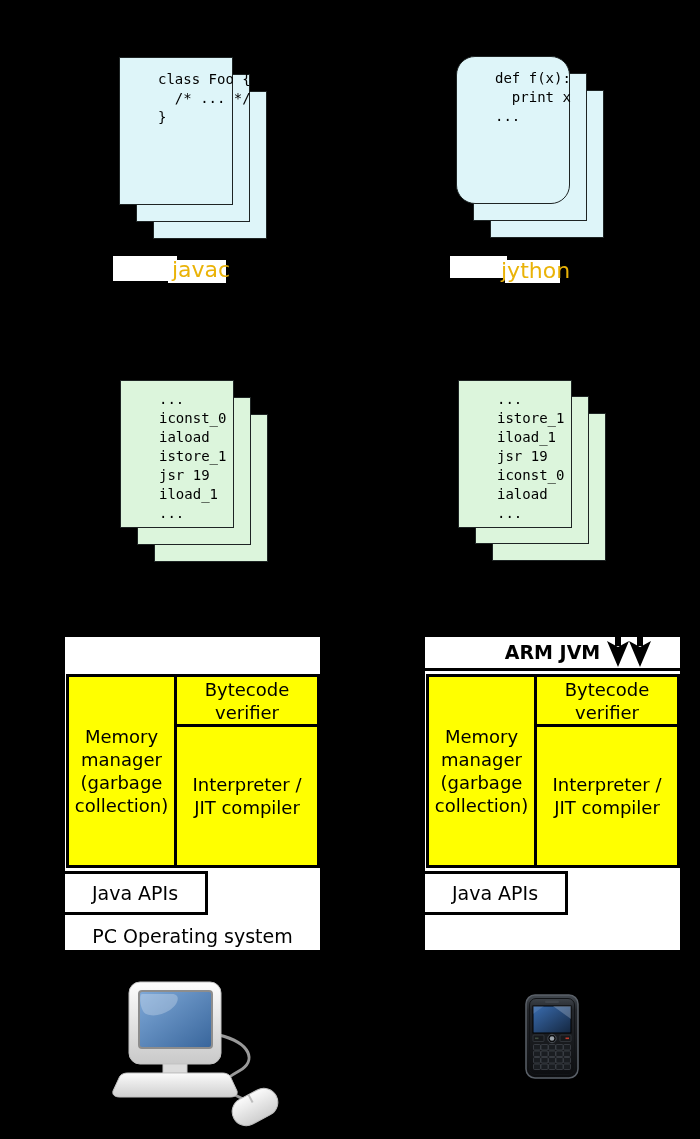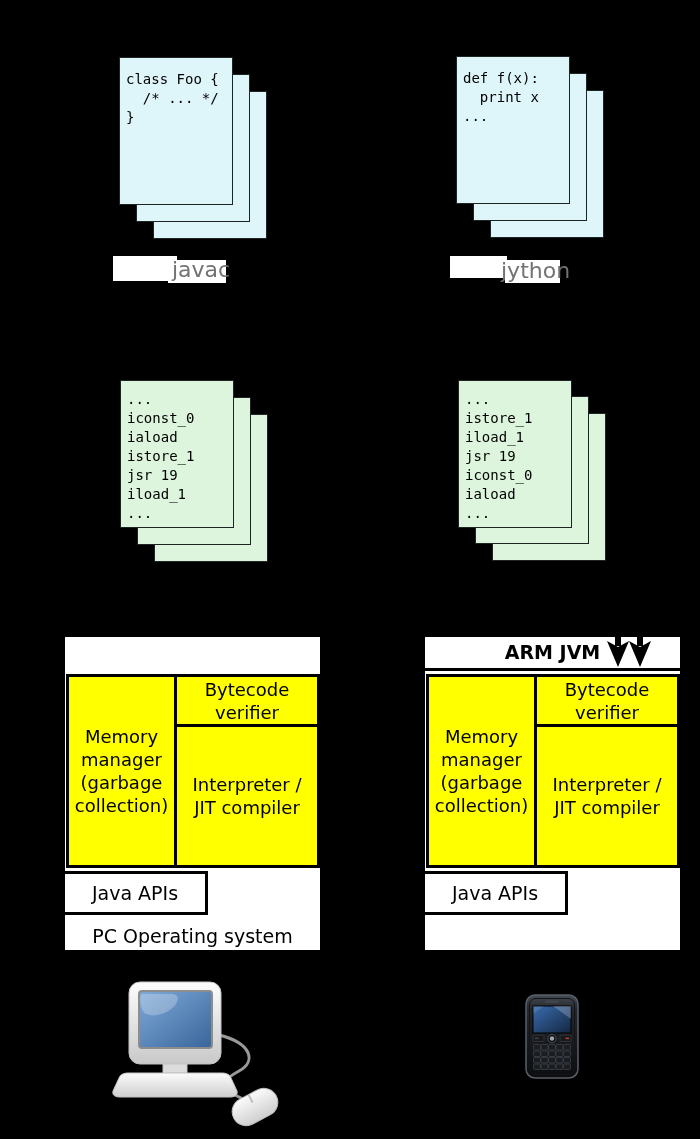--- a/index.html
+++ b/index.html
@@ -1,30 +1,30 @@
 <!DOCTYPE html>
 <html><head>
 <meta charset="utf-8">
 <style>
   html,body{margin:0;padding:0;background:#000;}
   .canvas{position:relative;width:700px;height:1139px;background:#000;overflow:hidden;
           font-family:"DejaVu Sans",sans-serif;color:#000;}
 
   
-  .page{position:absolute;width:114px;height:148px;box-sizing:border-box;border:1px solid #1e2424;}
+  .page{position:absolute;width:114px;height:148px;box-sizing:border-box;border:1px solid #1e2424;padding-left:32px;}
   .page.cyan{background:#def5f9;}
   .page.green{background:#dcf5dc;}
   .page pre{margin:0;padding:12px 2px 0 6px;font-family:"DejaVu Sans Mono",monospace;
             font-size:14px;line-height:19px;color:#000;}
   .page.green pre{padding-top:9px;}
   .off0{left:34px;top:34px;} .off1{left:17px;top:17px;} .off2{left:0;top:0;z-index:2;}
 
   
   .wbox{position:absolute;background:#fff;}
-  .label-text{position:absolute;font-size:22px;line-height:24px;color:#737373;white-space:nowrap;z-index:3;}
+  .label-text{position:absolute;font-size:22px;line-height:24px;color:#eab308;white-space:nowrap;z-index:3;}
 
   
   .jvm-panel{position:absolute;width:261px;height:319px;background:#fff;
              border:3px solid #000;box-sizing:border-box;}
   .jvm-header{position:relative;height:31px;border-bottom:3px solid #000;}
   .jvm-title{display:block;text-align:center;font-weight:bold;font-size:19px;line-height:31px;}
   .jvm-arrows{position:absolute;top:0;}
   .ybox{position:absolute;background:#ffff00;border:3px solid #000;box-sizing:border-box;
         display:flex;align-items:center;justify-content:center;text-align:center;
         font-size:18px;line-height:23px;white-space:pre-line;}
@@ -49,21 +49,21 @@
     <div class="page cyan off2" style="left:119px;top:57px;">
       <pre>class Foo {
   /* ... */
 }</pre>
     </div>
   </div>
 
   <div>
     <div class="page cyan off0" style="left:490px;top:90px;"></div>
     <div class="page cyan off1" style="left:473px;top:73px;"></div>
-    <div class="page cyan off2" style="left:456px;top:56px;">
+    <div class="page cyan off2" style="left:456px;top:56px;border-radius:19px;">
       <pre>def f(x):
   print x
 ...</pre>
     </div>
   </div>
 
   <div>
     <div class="wbox" style="left:113px;top:256px;width:64px;height:25px;"></div>
     <div class="wbox" style="left:168px;top:260px;width:58px;height:23px;"></div>
     <div class="label-text" style="left:172px;top:258px;">javac</div>

